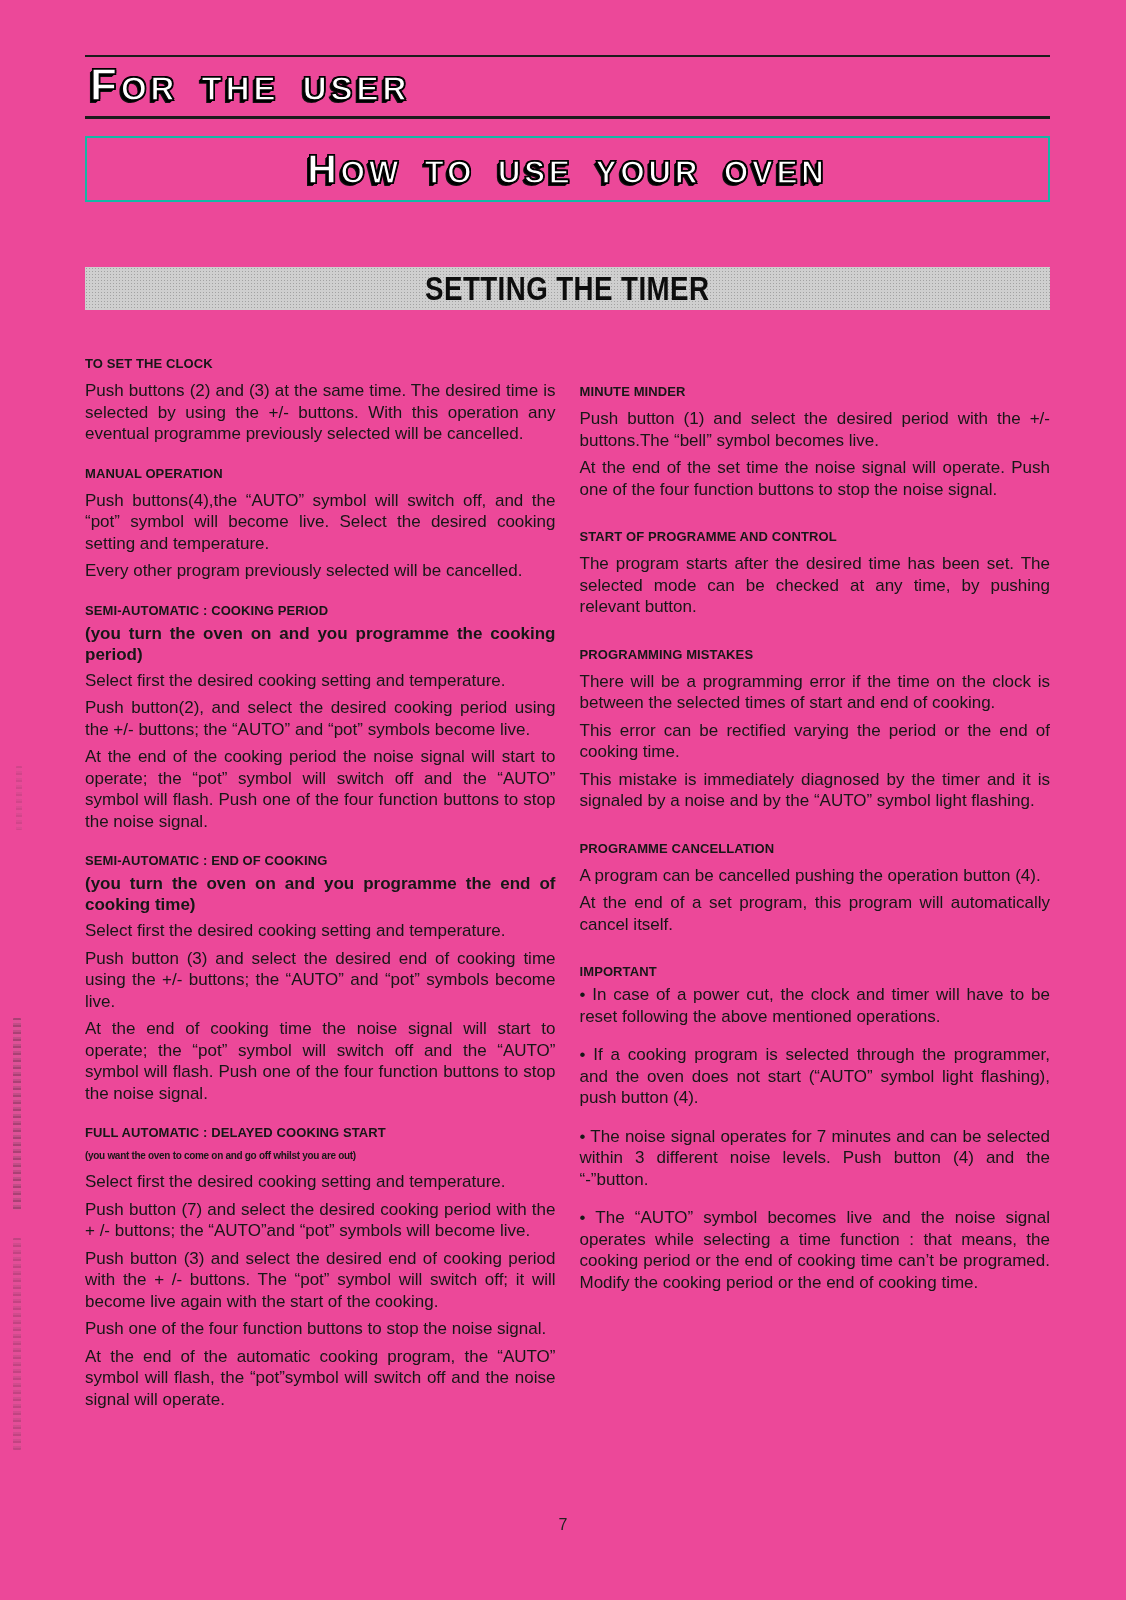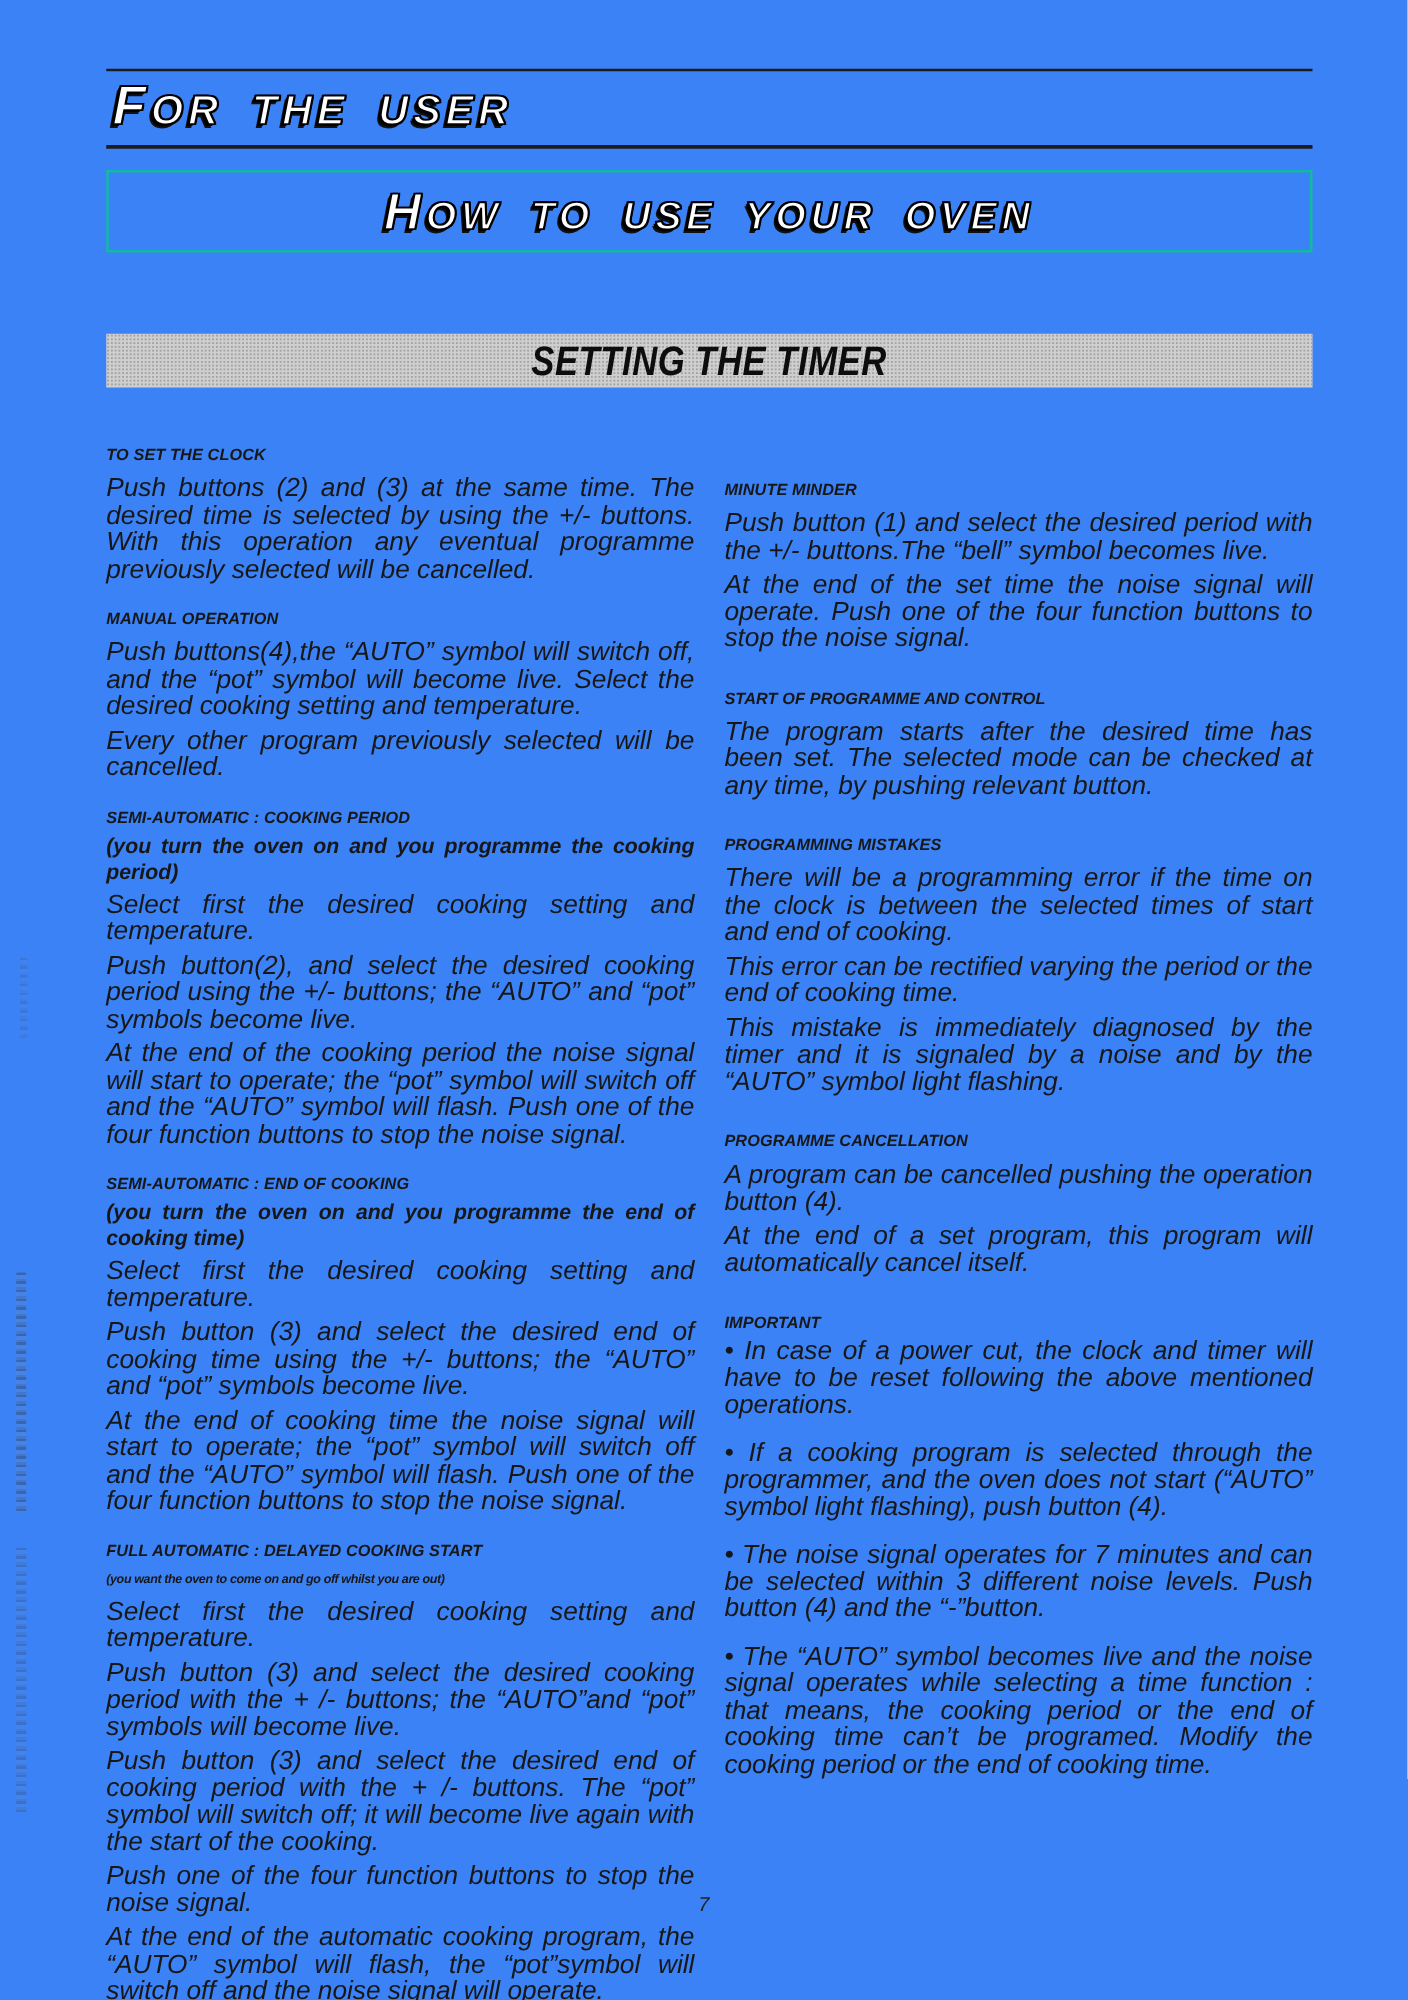--- a/index.html
+++ b/index.html
@@ -4,25 +4,24 @@
 <style>
   * { box-sizing: border-box; margin: 0; padding: 0; }
   html, body { background: #e9e9e9; }
   body { font-family: "Liberation Sans", sans-serif; }
 
   .page {
     position: relative;
     width: 1126px;
     height: 1600px;
     margin: 0 auto;
-    background: #3b82f6;
+    background: #ec4899;
     padding: 55px 76px 0 85px;
     color: #171717;
     overflow: hidden;
-    font-style: italic;
   }
 
   
   .top-rule  { border-top: 2px solid #1c1c1c; }
   .mid-rule  { border-top: 3px solid #1c1c1c; }
 
   .header-banner { padding: 3px 0 6px 5px; }
 
   .outline-text {
     display: inline-block;
@@ -90,21 +89,21 @@
   .sub-h {
     font-size: 17px;
     font-weight: 700;
     line-height: 21px;
     text-align: justify;
     margin: 0 0 5px;
   }
   .sub-h.tight { font-size: 10px; letter-spacing: -0.3px; }
 
   p.body {
-    font-size: 21px;
+    font-size: 17px;
     line-height: 21.5px;
     text-align: justify;
     margin: 0 0 6px;
   }
   p.bullet { margin-bottom: 17px; }
   .sec-h.no-gap { margin-bottom: 1px; }
 
   
   .page-number {
     position: absolute;
@@ -179,21 +178,21 @@
         <p class="sub-h">(you turn the oven on and you programme the end of cooking time)</p>
         <p class="body">Select first the desired cooking setting and temperature.</p>
         <p class="body">Push button (3) and select the desired end of cooking time using the +/- buttons; the “AUTO” and “pot” symbols become live.</p>
         <p class="body">At the end of cooking time the noise signal will start to operate; the “pot” symbol will switch off and the “AUTO” symbol will flash. Push one of the four function buttons to stop the noise signal.</p>
       </section>
 
       <section class="sec">
         <h3 class="sec-h no-gap">FULL AUTOMATIC : DELAYED COOKING START</h3>
         <p class="sub-h tight">(you want the oven to come on and go off whilst you are out)</p>
         <p class="body">Select first the desired cooking setting and temperature.</p>
-        <p class="body">Push button (3) and select the desired cooking period with the + /- buttons; the “AUTO”and “pot” symbols will become live.</p>
+        <p class="body">Push button (7) and select the desired cooking period with the + /- buttons; the “AUTO”and “pot” symbols will become live.</p>
         <p class="body">Push button (3) and select the desired end of cooking period with the + /- buttons. The “pot” symbol will switch off; it will become live again with the start of the cooking.</p>
         <p class="body">Push one of the four function buttons to stop the noise signal.</p>
         <p class="body">At the end of the automatic cooking program, the “AUTO” symbol will flash, the “pot”symbol will switch off and the noise signal will operate.</p>
       </section>
 
     </div>
 
     <div class="col right">
 
       <section class="sec">

